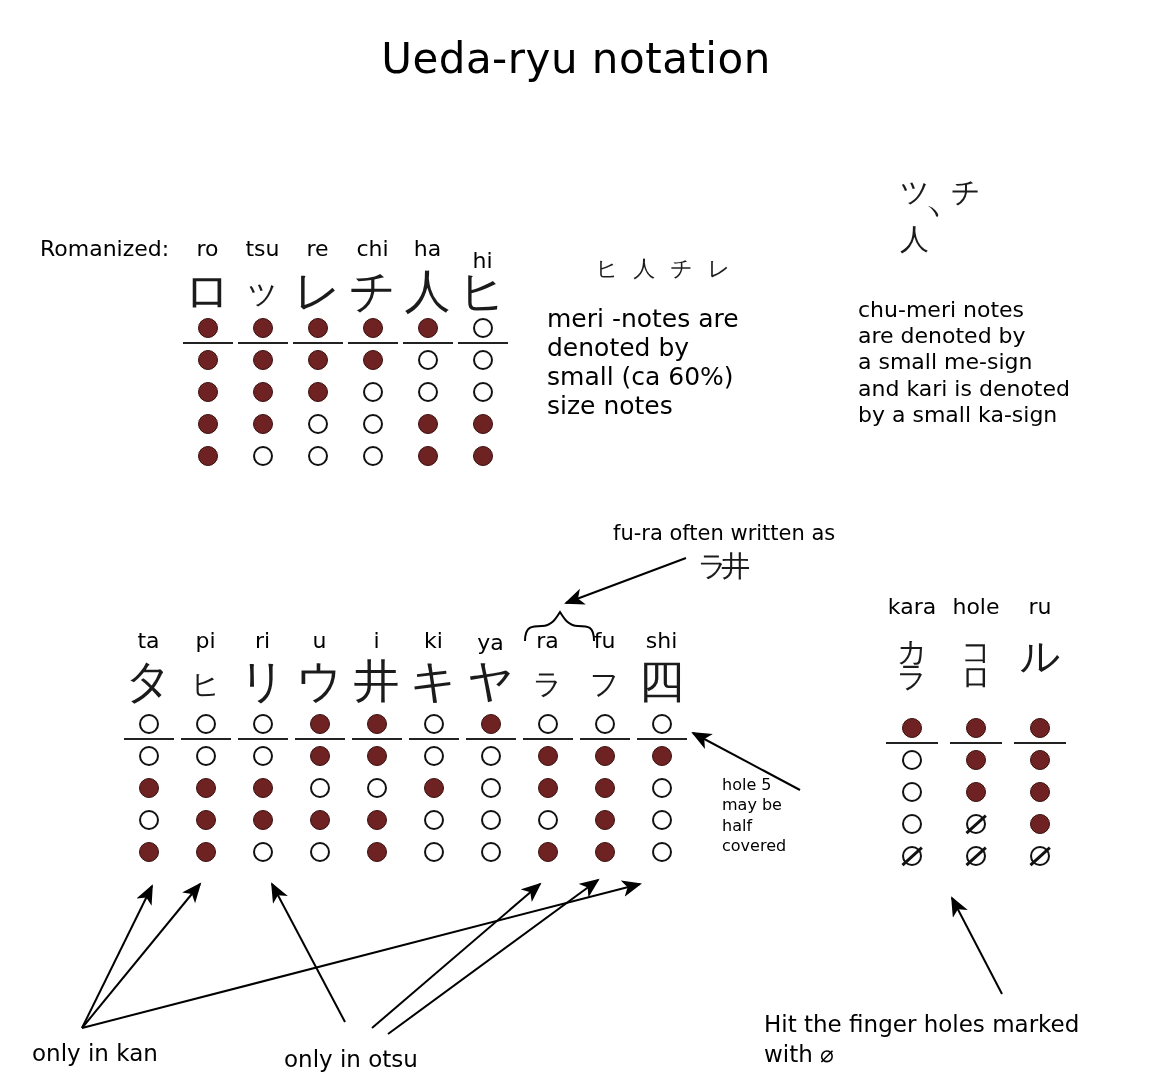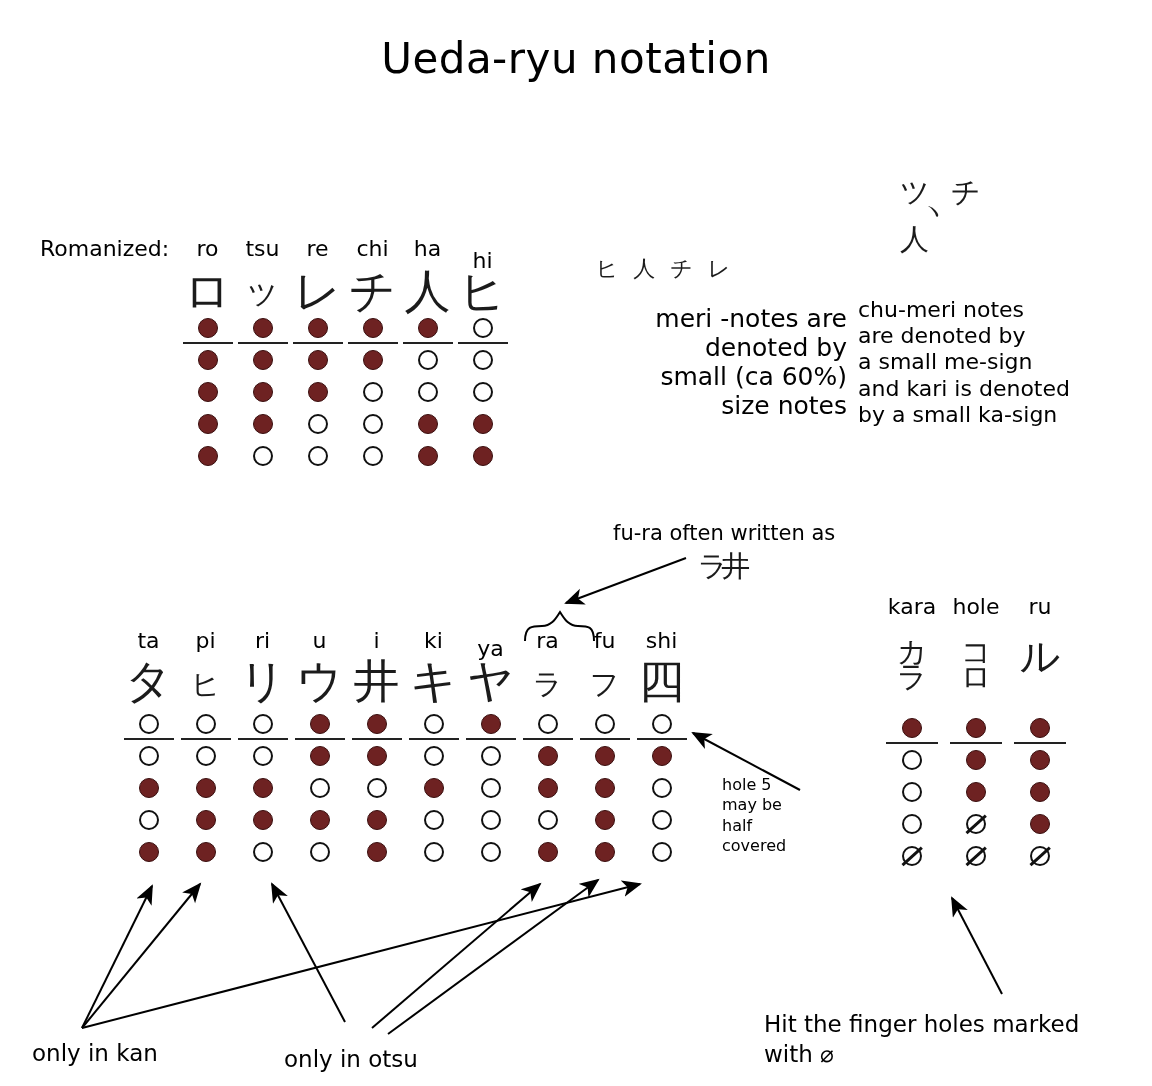--- a/index.html
+++ b/index.html
@@ -22,21 +22,20 @@
     letter-spacing:0.5px;
     font-weight:400;
     white-space:nowrap;
   }
 
   
   .note{
     font-size:25px;
     line-height:1.16;
     white-space:pre-line;
-    text-align:right;
   }
   .note-sm{
     font-size:22px;
     line-height:1.19;
     white-space:pre-line;
   }
   .lbl{
     font-size:21px;
     text-align:center;
     white-space:nowrap;
@@ -168,21 +167,21 @@
 by a small ka-sign</div>
   <div class="abs kana kana-sm" style="left:686px;top:552px;width:70px;letter-spacing:-6px;">ラ井</div>
 
   <div class="abs" id="main-romaji" style="left:120px;top:628px;">
       <div class="lbl" style="position: absolute; left: 1.5px; top: 0px; width: 54px; font-size: 22px;">ta</div>
       <div class="lbl" style="position: absolute; left: 58.5px; top: 0px; width: 54px; font-size: 22px;">pi</div>
       <div class="lbl" style="position: absolute; left: 115.5px; top: 0px; width: 54px; font-size: 22px;">ri</div>
       <div class="lbl" style="position: absolute; left: 172.5px; top: 0px; width: 54px; font-size: 22px;">u</div>
       <div class="lbl" style="position: absolute; left: 229.5px; top: 0px; width: 54px; font-size: 22px;">i</div>
       <div class="lbl" style="position: absolute; left: 286.5px; top: 0px; width: 54px; font-size: 22px;">ki</div>
-      <div class="lbl" style="position: absolute; left: 343.5px; top: 8px; width: 54px; font-size: 22px;">ya</div>
+      <div class="lbl" style="position: absolute; left: 343.5px; top: 2px; width: 54px; font-size: 22px;">ya</div>
       <div class="lbl" style="position: absolute; left: 400.5px; top: 0px; width: 54px; font-size: 22px;">ra</div>
       <div class="lbl" style="position: absolute; left: 457.5px; top: 0px; width: 54px; font-size: 22px;">fu</div>
       <div class="lbl" style="position: absolute; left: 514.5px; top: 0px; width: 54px; font-size: 22px;">shi</div>
     </div>
   <div class="abs" id="main-kana" style="left:120px;top:658px;">
       <div class="kana kana-big" style="position: absolute; left: 1.5px; top: 0px; width: 54px;">タ</div>
       <div class="kana kana-sm" style="position: absolute; left: 58.5px; top: 12px; width: 54px;">ヒ</div>
       <div class="kana kana-big" style="position: absolute; left: 115.5px; top: 0px; width: 54px;">リ</div>
       <div class="kana kana-big" style="position: absolute; left: 172.5px; top: 0px; width: 54px;">ウ</div>
       <div class="kana kana-big" style="position: absolute; left: 229.5px; top: 0px; width: 54px;">井</div>

